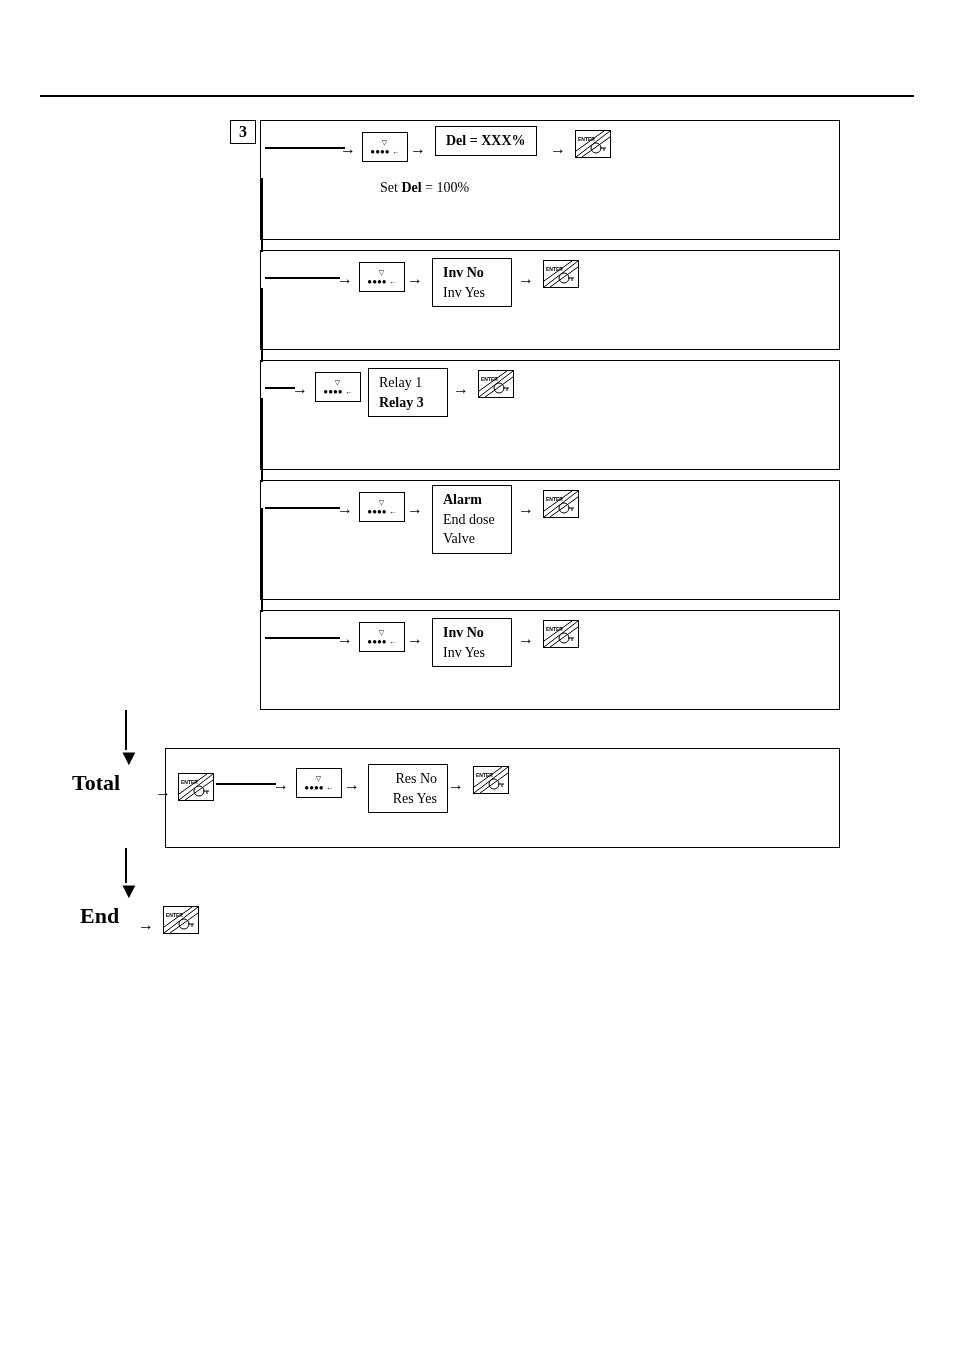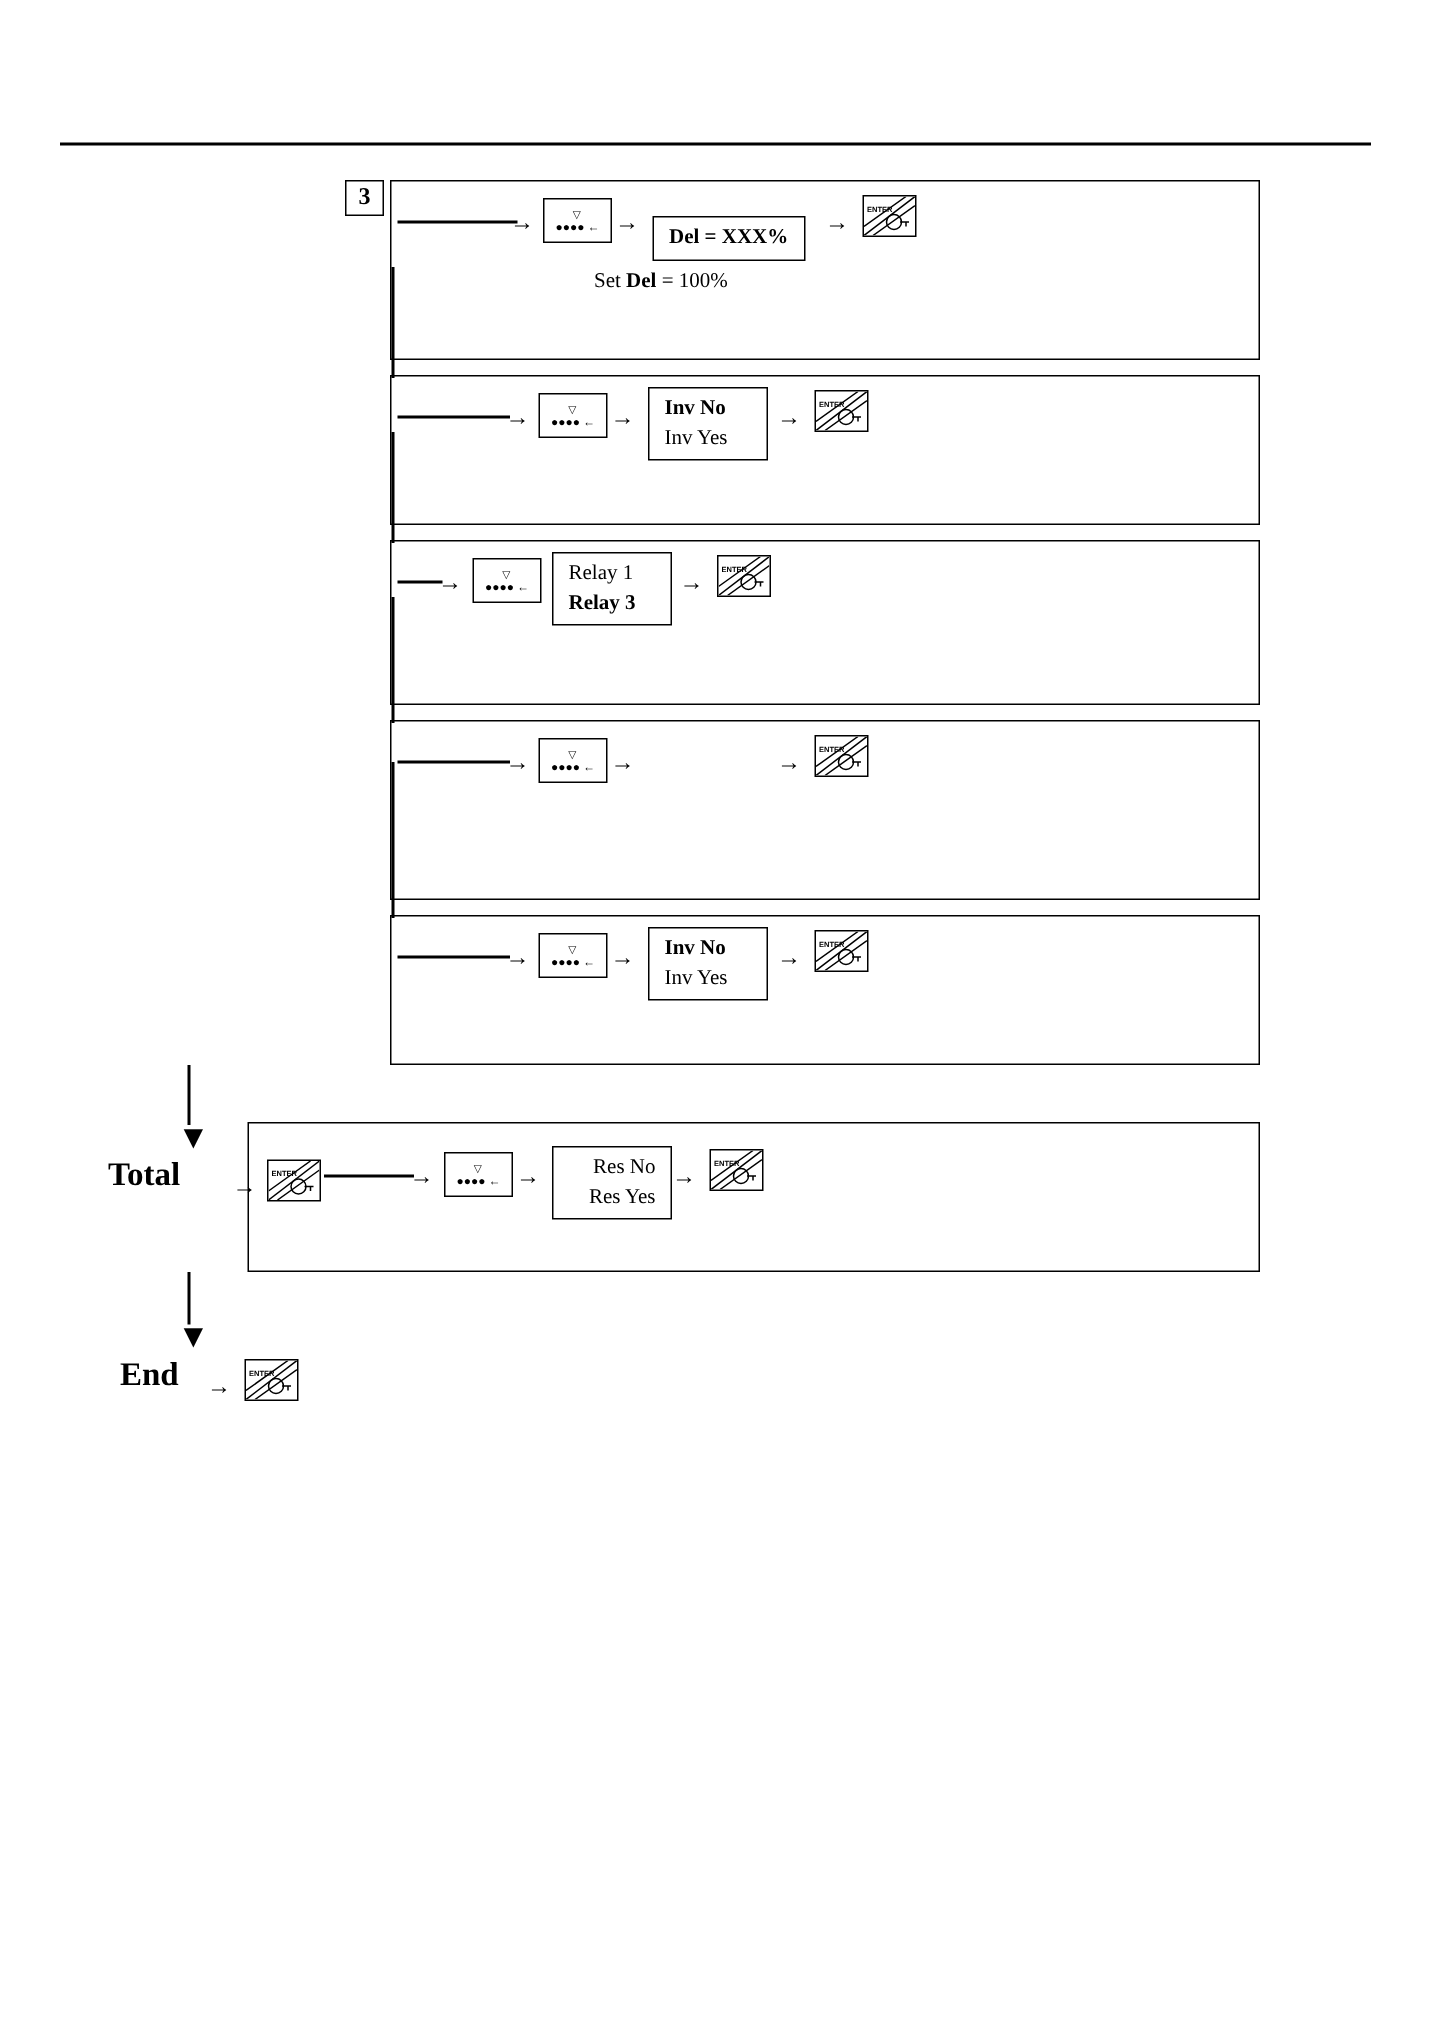--- a/index.html
+++ b/index.html
@@ -138,39 +138,39 @@
       <div class="nav-btn">
         <div class="dots" style="font-size:7px; letter-spacing:1px;">▽</div>
         <div class="arrows" style="font-size:8px; letter-spacing:0px;">●●●● ←</div>
       </div>
     </div>
 
     <div style="position:absolute; top:30px; left:350px;">
       <span style="font-size:16px;">→</span>
     </div>
 
-    <div style="position:absolute; top:34px; left:375px;">
+    <div style="position:absolute; top:16px; left:375px;">
       <div class="menu-box">
         <div class="menu-item bold">Del = XXX%</div>
       </div>
     </div>
 
     <div style="position:absolute; top:30px; left:490px;">
       <span style="font-size:16px;">→</span>
     </div>
 
     <div style="position:absolute; top:20px; left:515px;">
       <div class="enter-btn">
         <svg>
             <use href="#enter-icon"></use>
           </svg>
       </div>
     </div>
 
-    <div style="position:absolute; top:70px; left:336px;">
+    <div style="position:absolute; top:70px; left:320px;">
       <span>Set <strong>Del</strong> = 100%</span>
     </div>
 
     <div style="position:absolute; top:140px; left:200px; width:580px; height:100px; border:1.5px solid #000;"></div>
 
     <div style="position:absolute; top:68px; left:201px; width:2px; height:74px; background:#000;"></div>
 
     <div style="position:absolute; top:167px; left:205px; width:75px; height:2px; background:#000;"></div>
     <div style="position:absolute; top:160px; left:277px;">
       <span style="font-size:16px;">→</span>
@@ -254,20 +254,27 @@
       <div class="nav-btn">
         <div class="dots" style="font-size:7px; letter-spacing:1px;">▽</div>
         <div class="arrows" style="font-size:8px;">●●●● ←</div>
       </div>
     </div>
 
     <div style="position:absolute; top:390px; left:347px;">
       <span style="font-size:16px;">→</span>
     </div>
 
+    <div style="position:absolute; top:375px; left:372px;">
+      <div class="menu-box">
+        <div class="menu-item bold">Alarm</div>
+        <div class="menu-item">End dose</div>
+        <div class="menu-item">Valve</div>
+      </div>
+    </div>
 
     <div style="position:absolute; top:390px; left:458px;">
       <span style="font-size:16px;">→</span>
     </div>
 
     <div style="position:absolute; top:380px; left:483px;">
       <div class="enter-btn">
         <svg>
             <use href="#enter-icon"></use>
           </svg>

